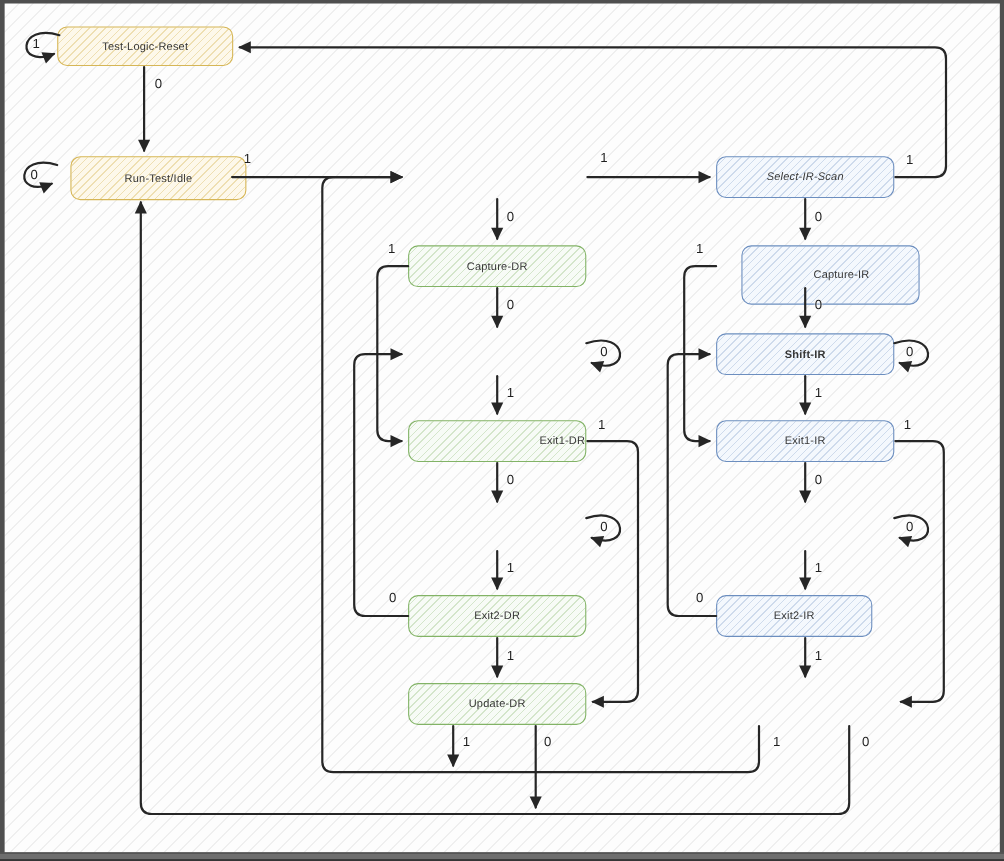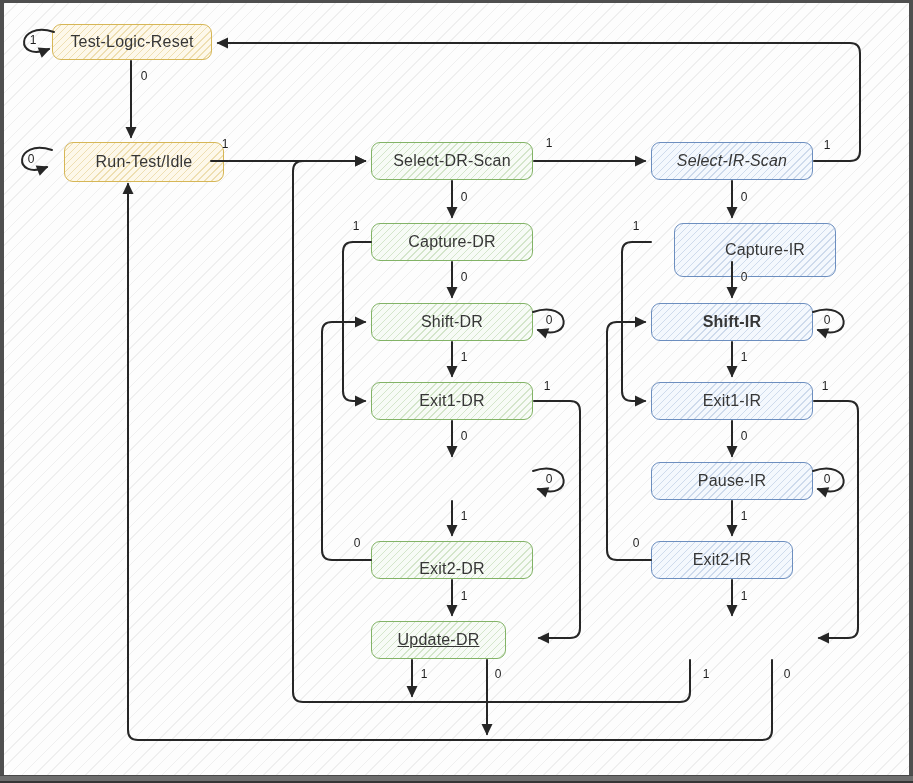--- a/index.html
+++ b/index.html
@@ -3,21 +3,21 @@
 <meta charset="utf-8">
 <style>
   html,body{margin:0;padding:0;background:#e9e9e9;}
   #stage{position:relative;width:913px;height:783px;overflow:hidden;
          font-family:"Liberation Sans",sans-serif;background:#535353;}
   #canvas{position:absolute;left:4px;top:3px;width:905px;height:772px;
           background-color:#fdfdfd;
           background-image:repeating-linear-gradient(135deg,rgba(0,0,0,0.055) 0px,rgba(0,0,0,0.055) 1px,transparent 1px,transparent 9px);}
   #edgesvg{position:absolute;left:0;top:0;z-index:3;pointer-events:none;}
   .node{position:absolute;z-index:2;display:flex;align-items:center;justify-content:center;
-        box-sizing:border-box;border-radius:9px;font-size:16px;color:#363636;
+        box-sizing:border-box;border-radius:9px;font-size:10px;color:#363636;
         letter-spacing:.2px;cursor:default;}
   .node.reset{border:1.7px solid #d6b656;
      background-color:#fdf8ea;
      background-image:repeating-linear-gradient(135deg,rgba(214,182,86,.38) 0 1px,transparent 1px 5px);}
   .node.dr{border:1.7px solid #82b366;
      background-color:#f7fbf6;
      background-image:repeating-linear-gradient(135deg,rgba(130,179,102,.30) 0 1px,transparent 1px 5px);}
   .node.ir{border:1.7px solid #6c8ebf;
      background-color:#f4f8fd;
      background-image:repeating-linear-gradient(135deg,rgba(108,142,191,.28) 0 1px,transparent 1px 5px);}
@@ -80,52 +80,43 @@
   <div class="frame" id="frame-top"></div>
   <div class="frame" id="frame-left"></div>
   <div class="frame" id="frame-right"></div>
   <div class="frame" id="frame-bottom"></div>
 <div class="node reset" style="left: 52px; top: 24px; width: 160px; height: 36px;">
       <span>Test-Logic-Reset</span>
     </div>
     <div class="node reset" style="left: 64px; top: 142px; width: 160px; height: 40px;">
       <span>Run-Test/Idle</span>
     </div>
-    <div class="node dr" style="left: 371px; top: 142px; width: 162px; height: 38px;">
-      <span>Select-DR-Scan</span>
-    </div>
     <div class="node dr" style="left: 371px; top: 223px; width: 162px; height: 38px;">
       <span>Capture-DR</span>
     </div>
-    <div class="node dr" style="left: 371px; top: 303px; width: 162px; height: 38px;">
-      <span>Shift-DR</span>
-    </div>
-    <div class="node dr" style="left: 371px; top: 382px; width: 162px; height: 38px;">
+    <div class="node dr" style="left: 371px; top: 382px; width: 162px; height: 38px; justify-content: flex-end;">
       <span>Exit1-DR</span>
     </div>
-    <div class="node dr" style="left: 371px; top: 541px; width: 162px; height: 38px; align-items: flex-end;">
+    <div class="node dr" style="left: 371px; top: 541px; width: 162px; height: 38px;">
       <span>Exit2-DR</span>
     </div>
-    <div class="node dr" style="left: 371px; top: 621px; width: 135px; height: 38px; text-decoration: underline;">
+    <div class="node dr" style="left: 371px; top: 621px; width: 162px; height: 38px;">
       <span>Update-DR</span>
     </div>
     <div class="node ir" style="left: 651px; top: 142px; width: 162px; height: 38px; font-style: italic;">
       <span>Select-IR-Scan</span>
     </div>
     <div class="node ir" style="left: 674px; top: 223px; width: 162px; height: 54px; padding-left: 20px;">
       <span>Capture-IR</span>
     </div>
     <div class="node ir" style="left: 651px; top: 303px; width: 162px; height: 38px; font-weight: bold;">
       <span>Shift-IR</span>
     </div>
     <div class="node ir" style="left: 651px; top: 382px; width: 162px; height: 38px;">
       <span>Exit1-IR</span>
-    </div>
-    <div class="node ir" style="left: 651px; top: 462px; width: 162px; height: 38px;">
-      <span>Pause-IR</span>
     </div>
     <div class="node ir" style="left: 651px; top: 541px; width: 142px; height: 38px;">
       <span>Exit2-IR</span>
     </div>
     <div class="elabel" style="left: 33px; top: 40px;">1</div>
     <div class="elabel" style="left: 144px; top: 76px;">0</div>
     <div class="elabel" style="left: 31px; top: 159px;">0</div>
     <div class="elabel" style="left: 225px; top: 144px;">1</div>
     <div class="elabel" style="left: 706px; top: 674px;">1</div>
     <div class="elabel" style="left: 549px; top: 143px;">1</div>

